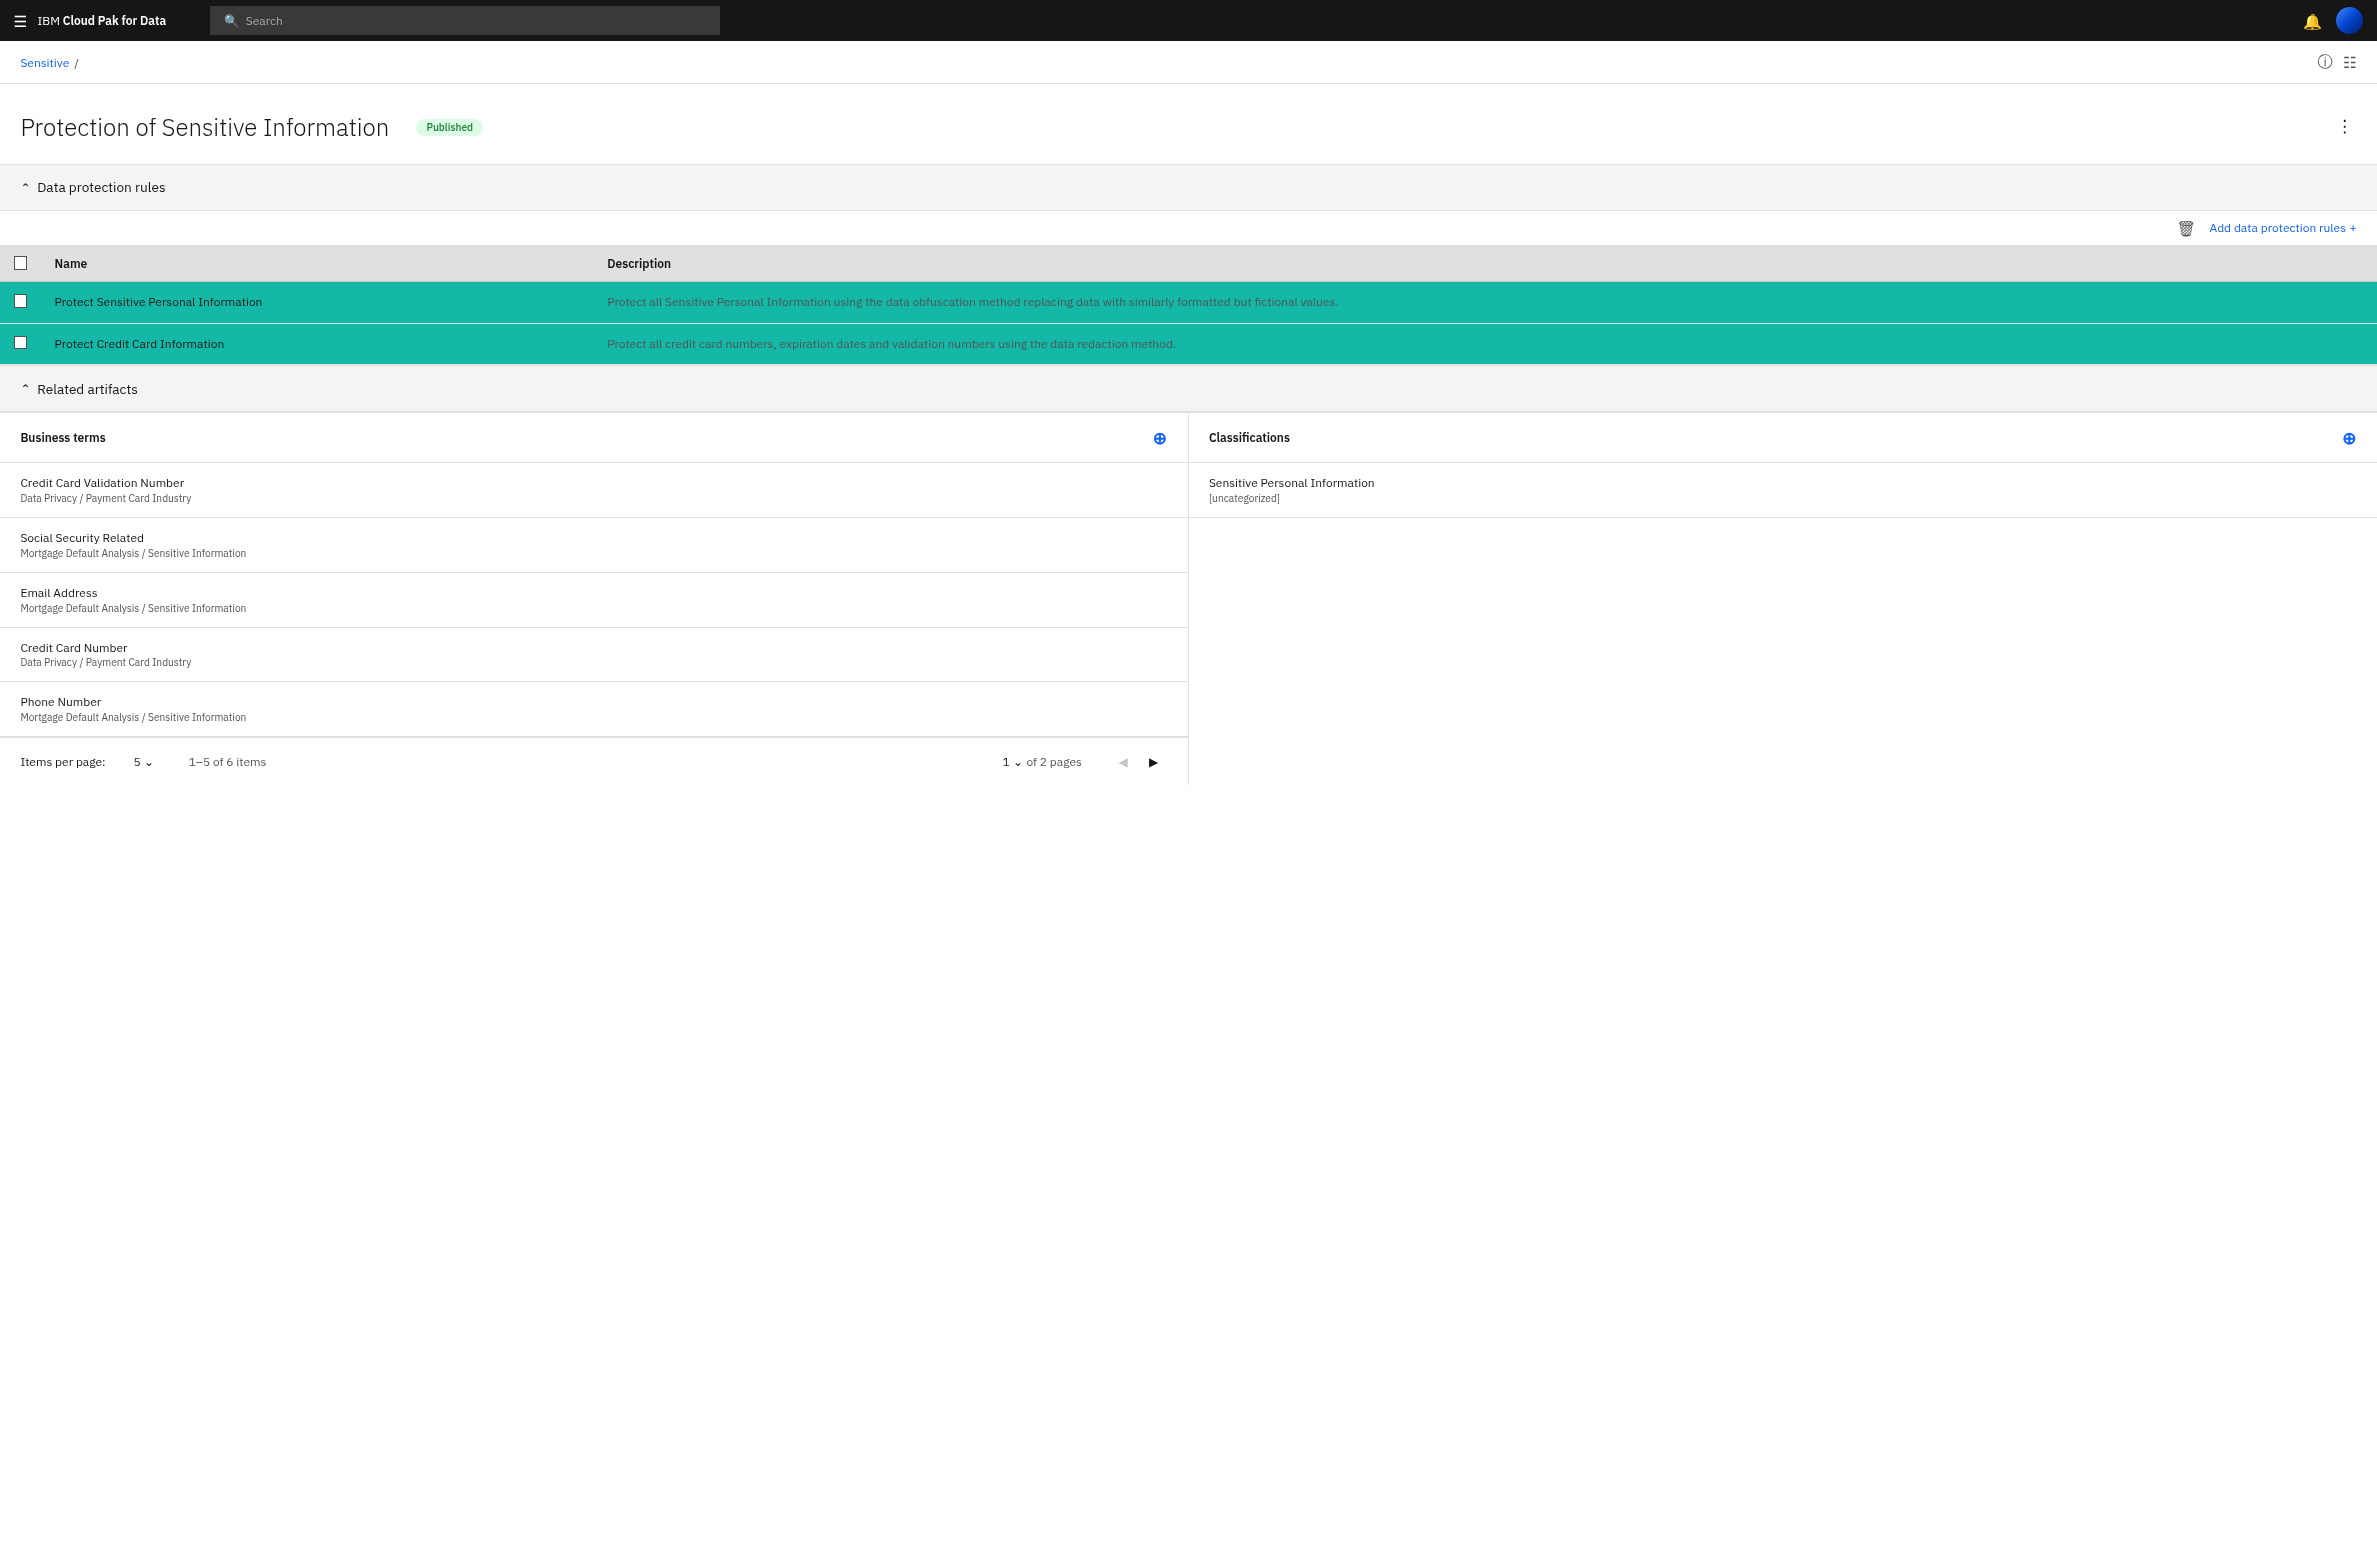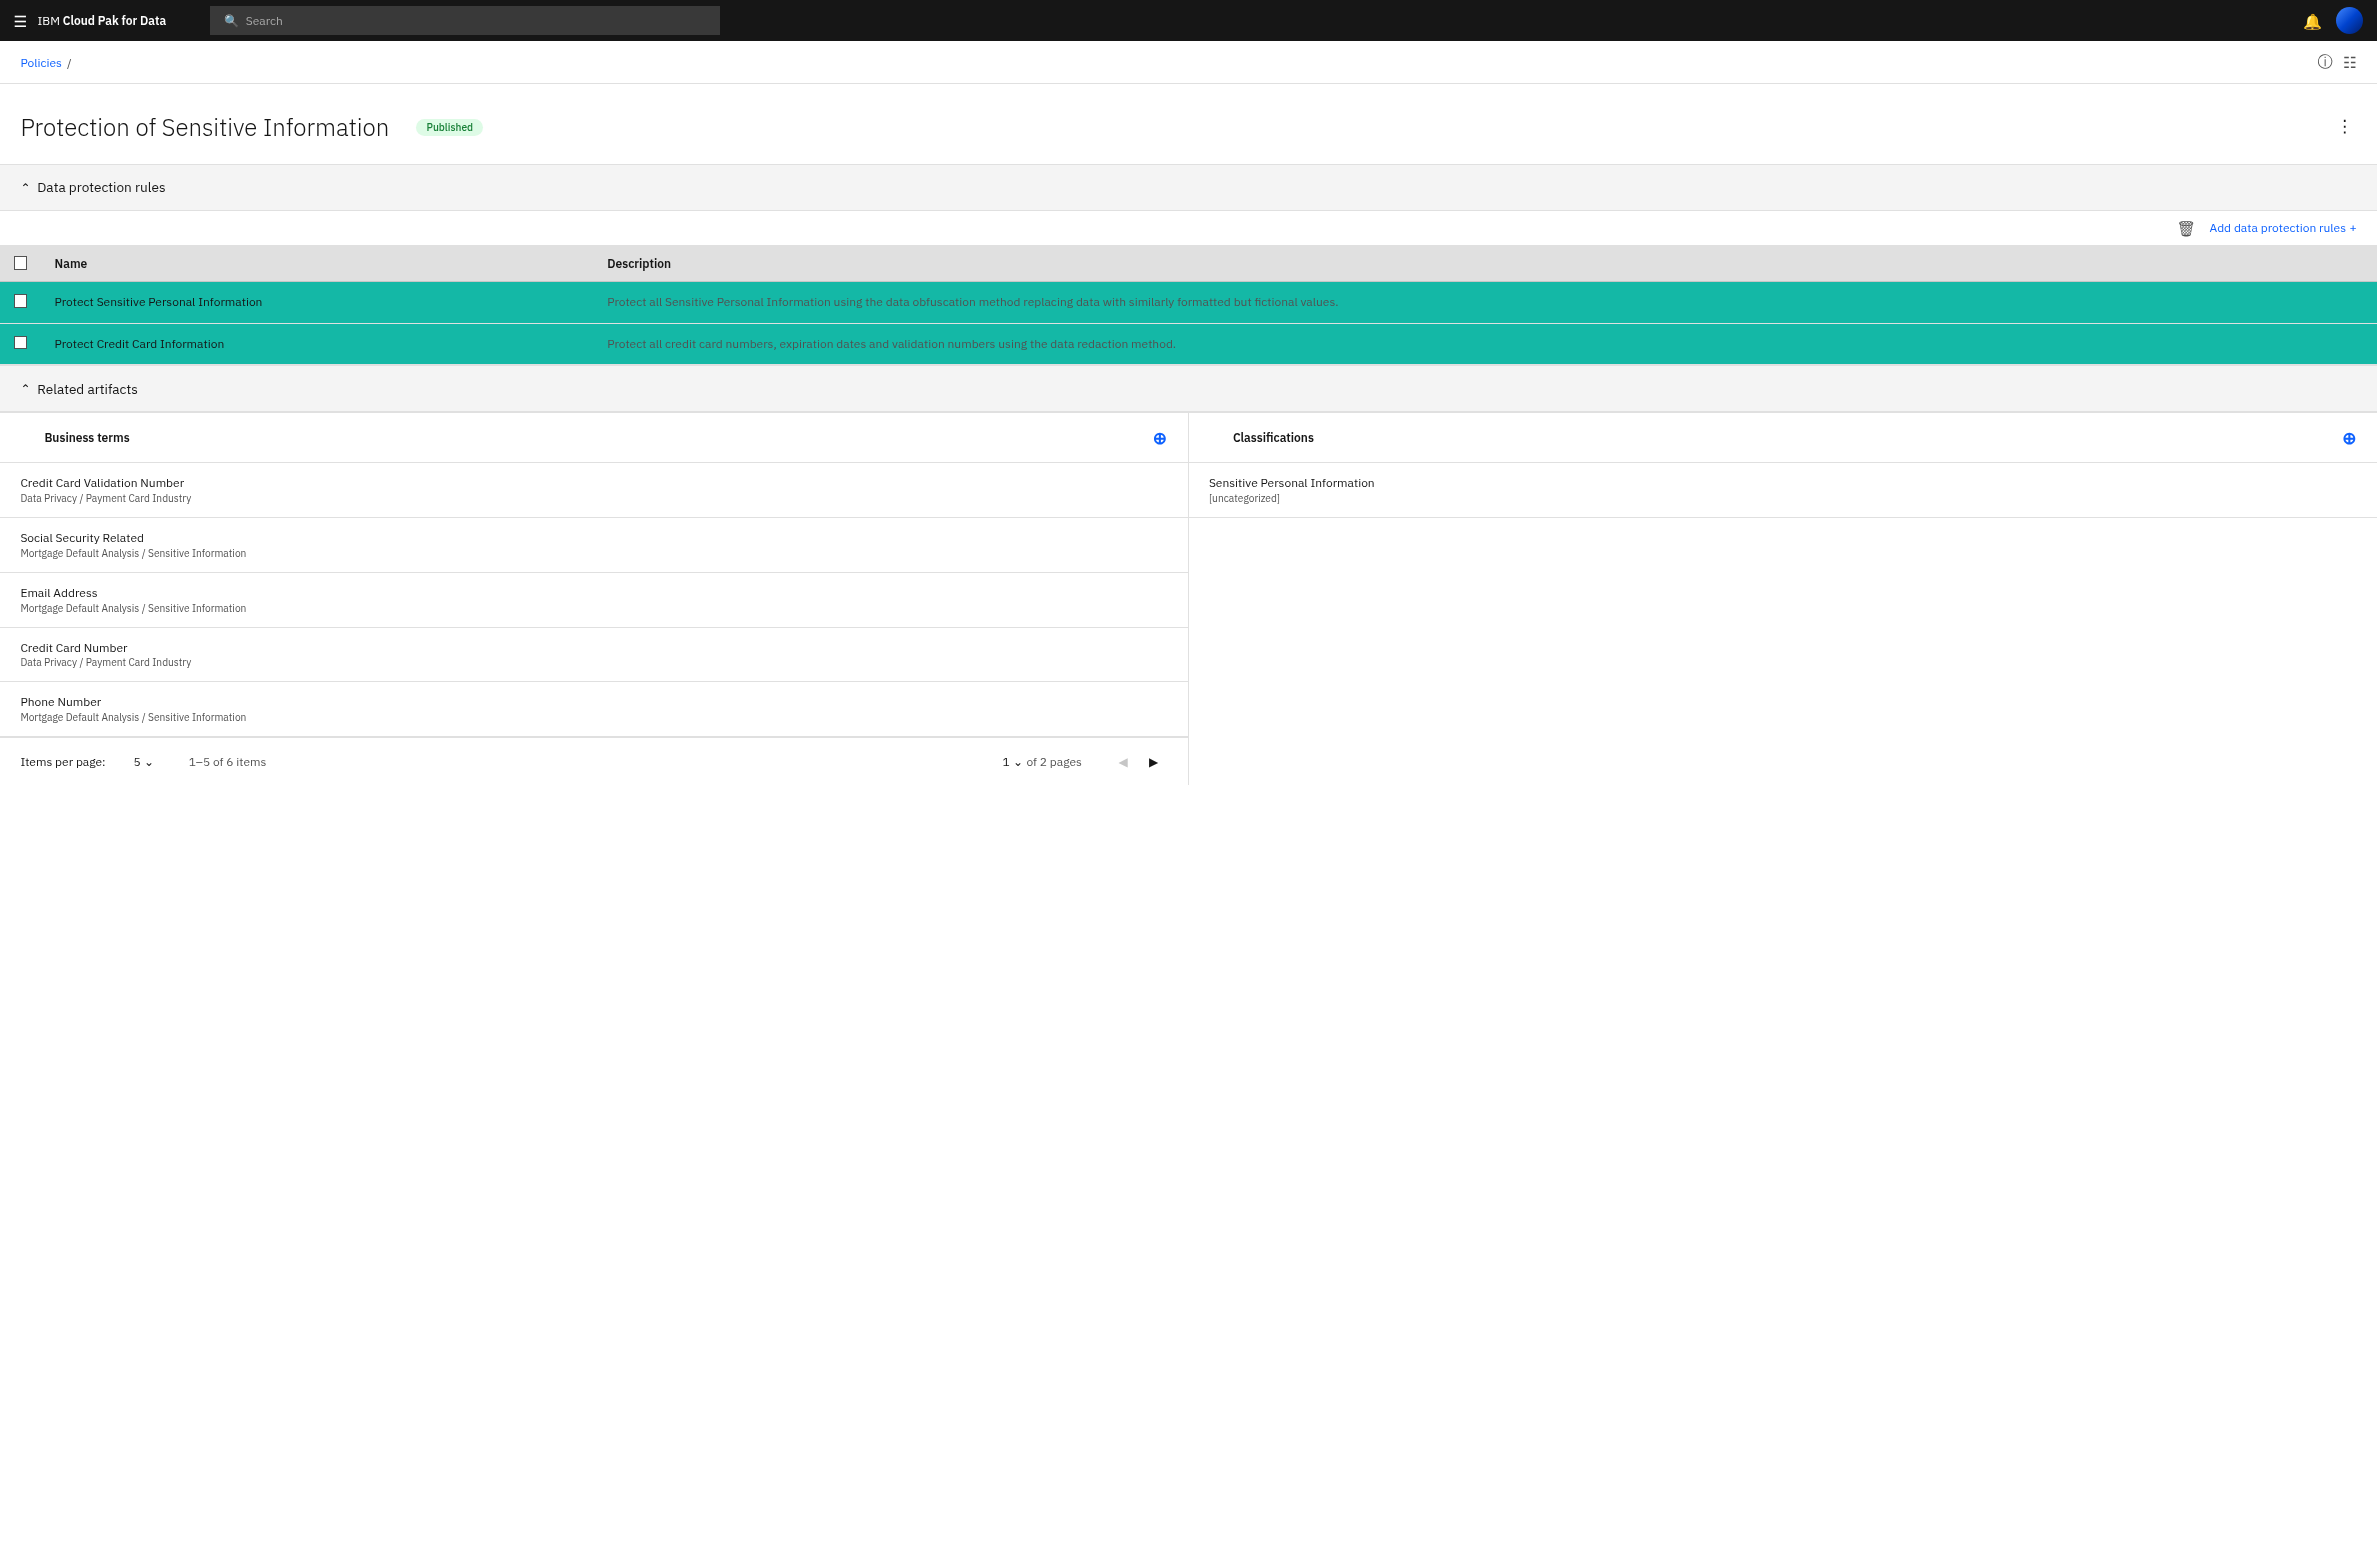--- a/index.html
+++ b/index.html
@@ -100,21 +100,21 @@
     .related-section-content {
       display: grid; grid-template-columns: 1fr 1fr;
       border-top: 0.9px solid #e0e0e0;
     }
     .artifact-panel { padding: 0; border-right: 0.9px solid #e0e0e0; }
     .artifact-panel:last-child { border-right: none; }
     .artifact-panel-header {
       display: flex; align-items: center; justify-content: space-between;
       padding: 13.6px 20.4px; border-bottom: 0.9px solid #e0e0e0; font-weight: 600;
     }
-    .artifact-panel-title { font-size: 12px; font-weight: 600; margin-left: 24px; }
+    .artifact-panel-title { font-size: 12px; font-weight: 600; }
     .add-icon { color: #0f62fe; font-size: 17px; cursor: pointer; }
     .artifact-item {
       padding: 12px 20.4px; border-bottom: 0.9px solid #e0e0e0;
     }
     .artifact-item-name { font-size: 12px; color: #161616; margin-bottom: 1.7px; }
     .artifact-item-cats { font-size: 10.2px; color: #525252; }
 
     
     .pagination {
       display: flex; align-items: center; gap: 21px;
@@ -151,21 +151,21 @@
     <span>Search</span>
   </div>
   <div class="topbar-right">
     <span class="topbar-icon">🔔</span>
     <div class="avatar"></div>
   </div>
 </div>
 
 <div class="breadcrumb-bar">
   <div class="breadcrumb">
-    <a href="#">Policies</a>
+    <a href="#">Sensitive</a>
     <span class="breadcrumb-sep">/</span>
   </div>
   <div class="breadcrumb-actions">
     <span class="breadcrumb-action-icon">ⓘ</span>
     <span class="breadcrumb-action-icon">☷</span>
   </div>
 </div>
 
 <div class="page-header">
   <div class="page-title-row">

